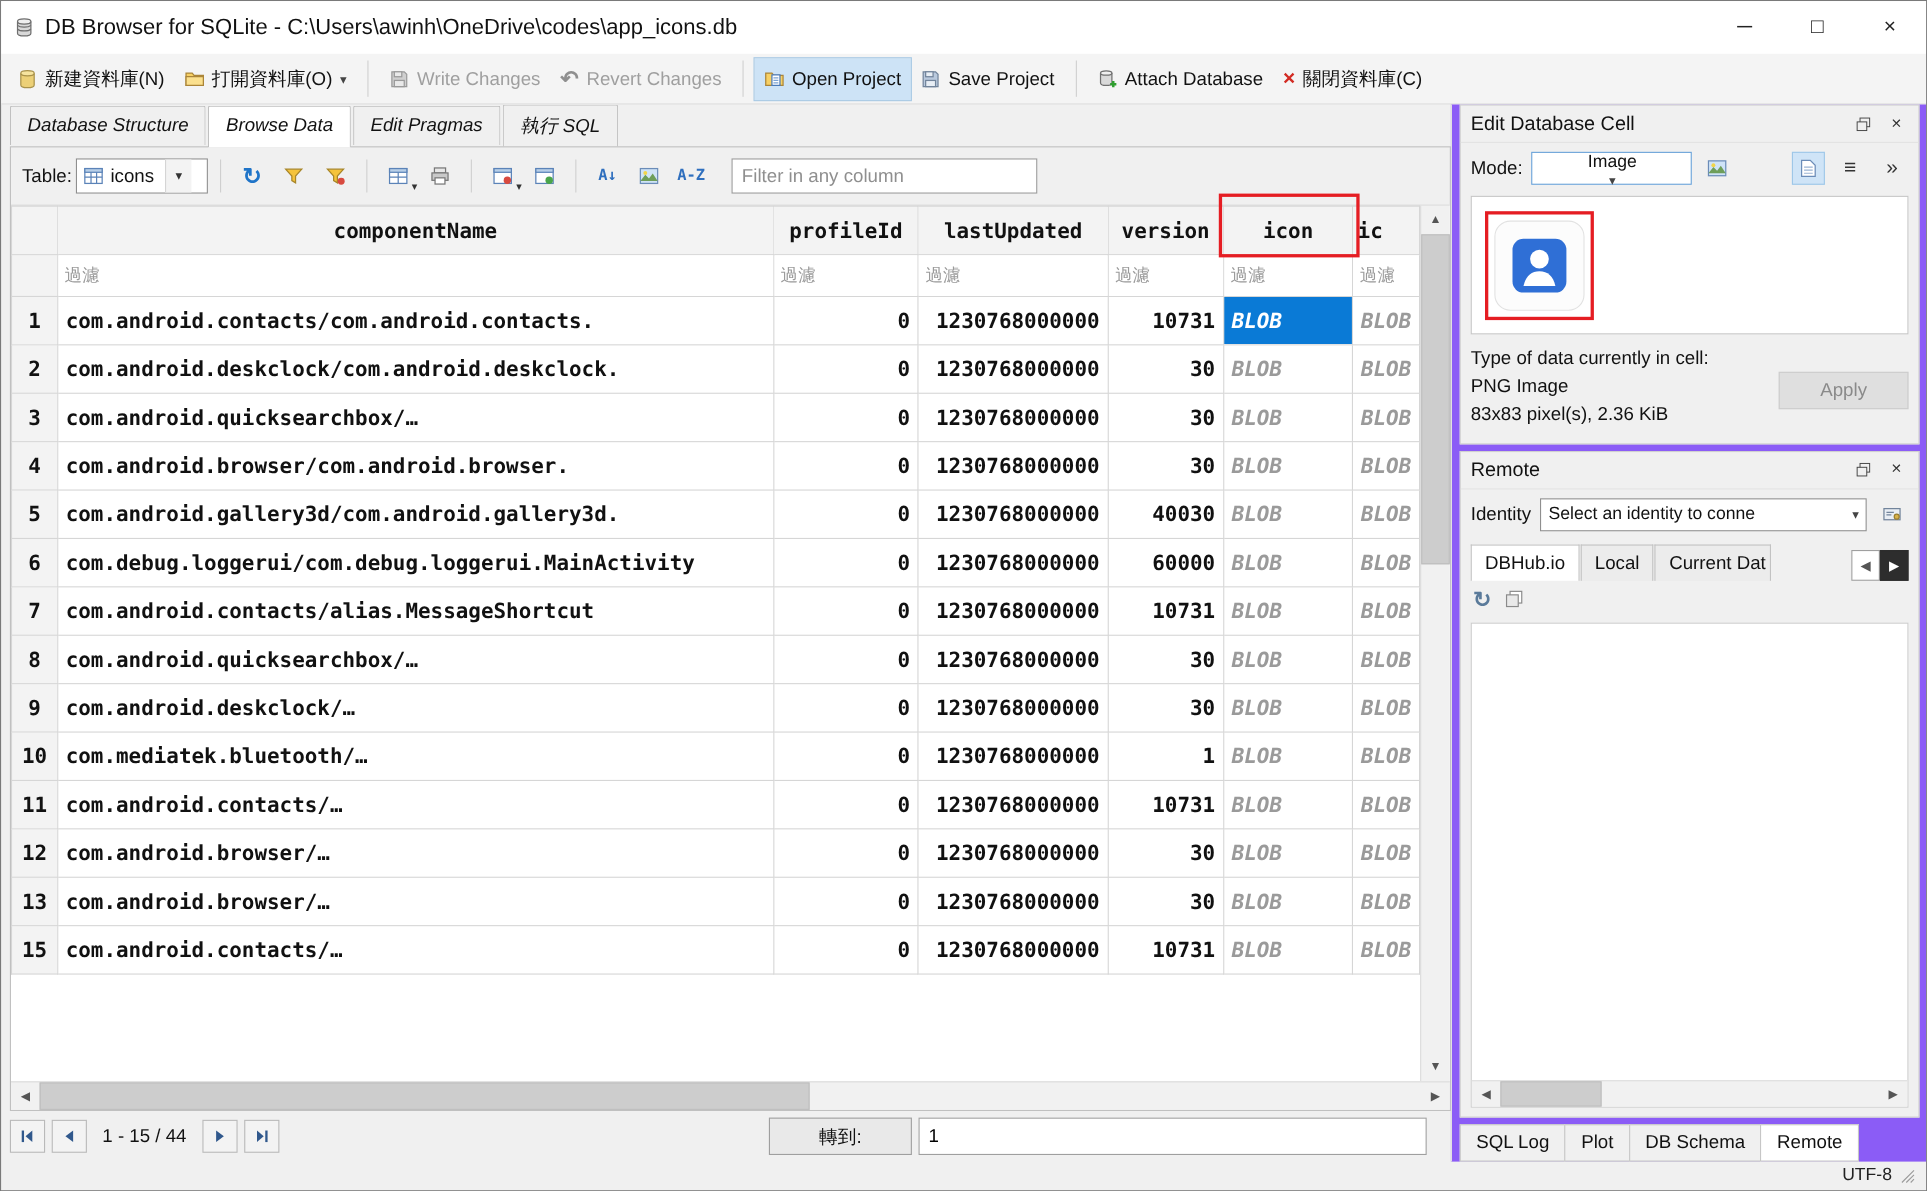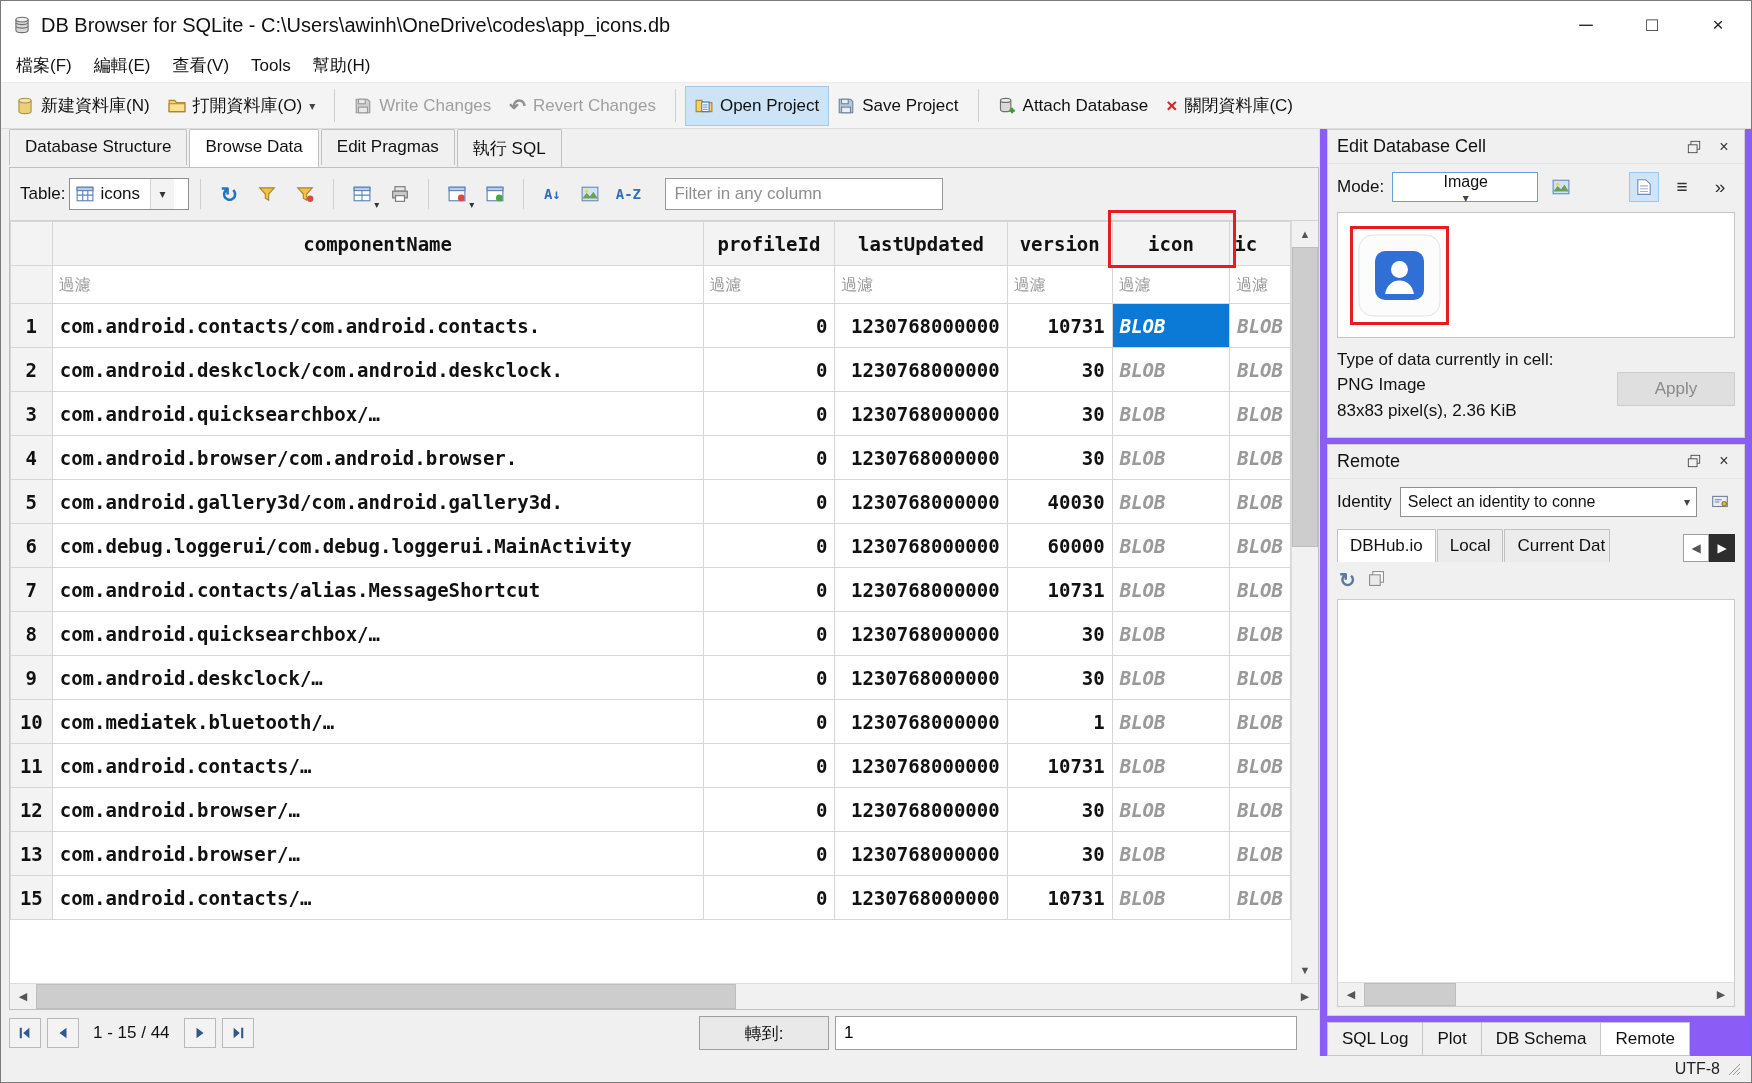--- a/index.html
+++ b/index.html
@@ -23,21 +23,21 @@
   .tbtn.dis{color:#9f9f9f;}
   .tbtn.hl{background:#cde3f6;outline:1px solid #a6c8e4;}
   .tsep{width:1px;align-self:stretch;margin:6px 10px;background:#cfcfcf;}
   .dd{font-size:12px;color:#444;}
   .svg16{width:18px;height:18px;flex:0 0 auto;}
   .redx{color:#d22a22;font-weight:bold;font-size:19px;line-height:1;}
 
   
   .content{flex:1;display:flex;min-height:0;}
   .main{width:1318px;flex:0 0 auto;display:flex;flex-direction:column;padding-left:8px;min-height:0;}
-  .tabbar{display:flex;align-items:flex-start;height:38px;flex:0 0 auto;}
+  .tabbar{display:flex;align-items:center;height:38px;flex:0 0 auto;font-style:italic;}
   .tab{font-size:17px;padding:7px 15px 8px;background:#f0f0f0;border:1px solid #c0c0c0;border-bottom:none;margin-right:2px;white-space:nowrap;border-radius:2px 2px 0 0;}
   .tab.active{background:#fff;padding-bottom:10px;margin-bottom:-1px;z-index:2;position:relative;}
 
   
   .browse{flex:1;border:1px solid #c0c0c0;background:#f0f0f0;display:flex;flex-direction:column;min-height:0;}
   .controls{height:52px;display:flex;align-items:center;gap:4px;padding:0 10px;flex:0 0 auto;font-size:17px;}
   .combo{height:32px;background:#fff;border:1px solid #8f8f8f;display:flex;align-items:center;padding-left:6px;gap:6px;}
   .combo .arrowbox{width:24px;height:100%;display:flex;align-items:center;justify-content:center;border-left:1px solid #d5d5d5;background:#f3f3f3;font-size:12px;color:#333;margin-left:4px;}
   .ibtn{min-width:34px;height:34px;display:flex;align-items:center;justify-content:center;position:relative;gap:1px;}
   .glyph-blue{color:#1f74c8;font-weight:bold;font-size:21px;line-height:1;}
@@ -141,27 +141,20 @@
       <ellipse cx="8" cy="3.2" rx="5.4" ry="2.1" fill="#efefef" stroke="#6f6f6f"></ellipse>
     </svg>
     <span class="title-text">DB Browser for SQLite - C:\Users\awinh\OneDrive\codes\app_icons.db</span>
     <div class="winbtns">
       <div class="winbtn">─</div>
       <div class="winbtn">□</div>
       <div class="winbtn">×</div>
     </div>
   </div>
 
-  <div class="menubar">
-    <span class="menuitem">檔案(F)</span>
-    <span class="menuitem">編輯(E)</span>
-    <span class="menuitem">查看(V)</span>
-    <span class="menuitem">Tools</span>
-    <span class="menuitem">幫助(H)</span>
-  </div>
 
   <div class="toolbar">
     <div class="tbtn">
       <svg class="svg16" viewBox="0 0 16 16">
         <path d="M2.6 3.2v9.4c0 1.2 2.4 2.2 5.4 2.2s5.4-1 5.4-2.2V3.2" fill="#ecd077" stroke="#a9924a"></path>
         <ellipse cx="8" cy="3.2" rx="5.4" ry="2.1" fill="#f6e49f" stroke="#a9924a"></ellipse>
       </svg>
       <span>新建資料庫(N)</span>
     </div>
     <div class="tbtn">

